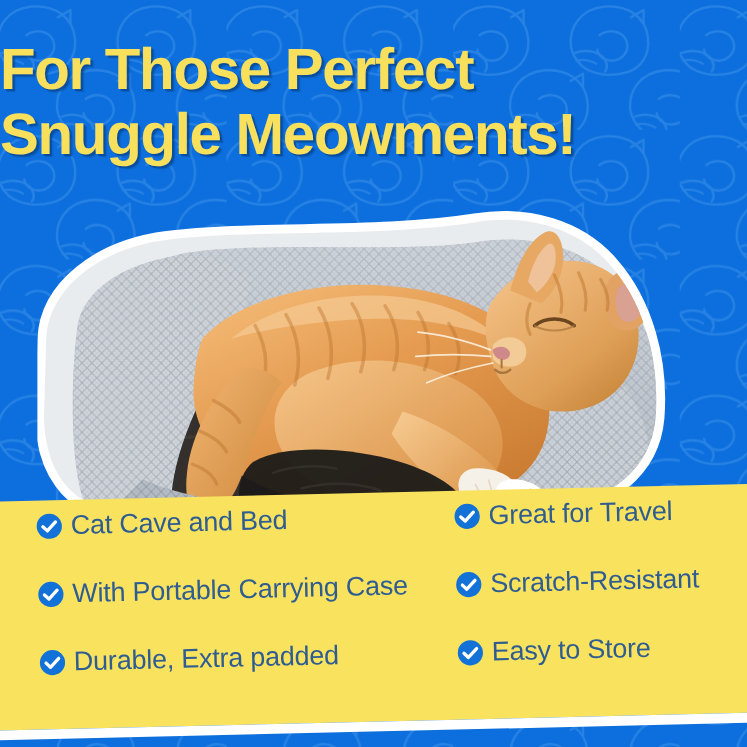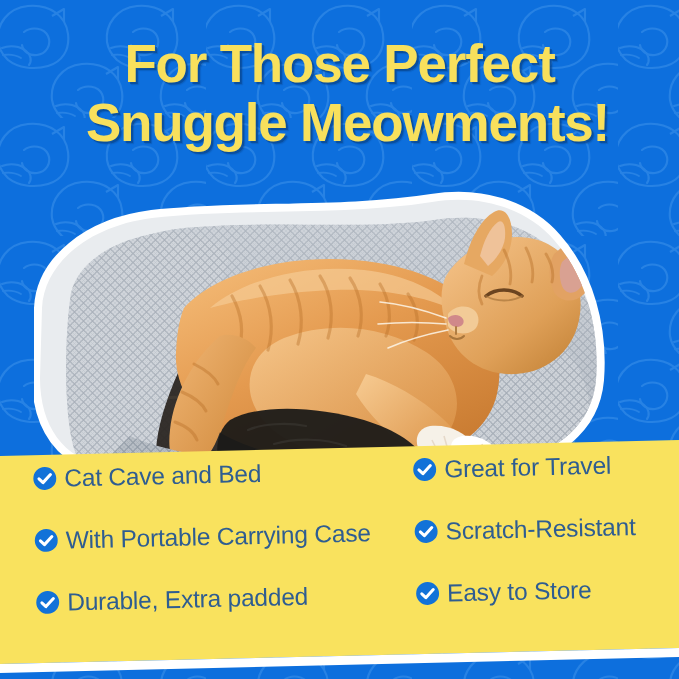--- a/index.html
+++ b/index.html
@@ -23,38 +23,38 @@
     position:absolute; inset:0;
     opacity:1;
     pointer-events:none;
   }
 
   
   #headline {
     position:absolute;
     left:0; top:34px;
     width:679px;
-    text-align:center;
+    text-align:left;
     z-index:6;
   }
   #headline .hl {
     display:block;
     color:#F8E05C;
     font-family:"Liberation Sans", sans-serif;
     font-weight:700;
     font-size:53px;
     line-height:59px;
     letter-spacing:-1.2px;
     text-shadow:
        2px 2px 0 rgba(7,64,132,.55),
        3px 3px 1px rgba(7,64,132,.30);
     white-space:nowrap;
   }
   #headline .hl.l1 { font-size:53px; }
-  #headline .hl.l2 { font-size:53px;margin-left:16px; }
+  #headline .hl.l2 { font-size:53px; }
 
   
   #photo {
     position:absolute;
     left:34px; top:168px;
     width:592px; height:300px;
     z-index:4;
   }
   #photo svg { display:block; width:100%; height:100%; }
 

